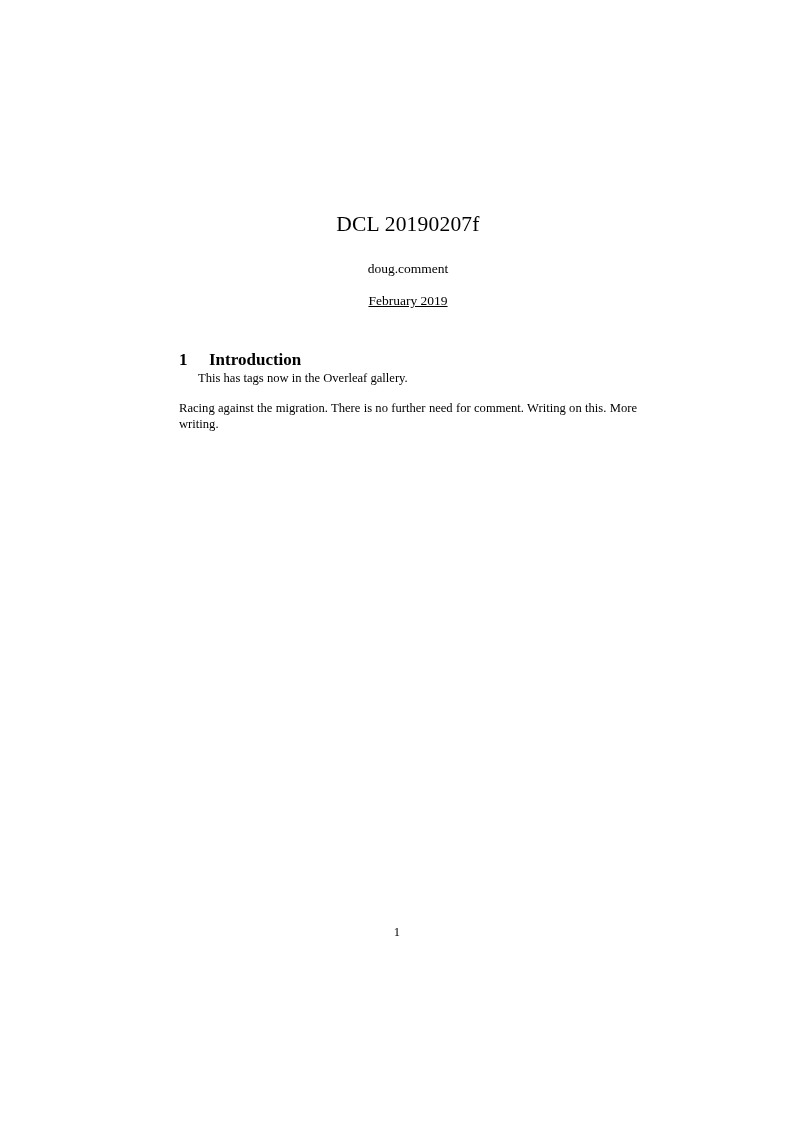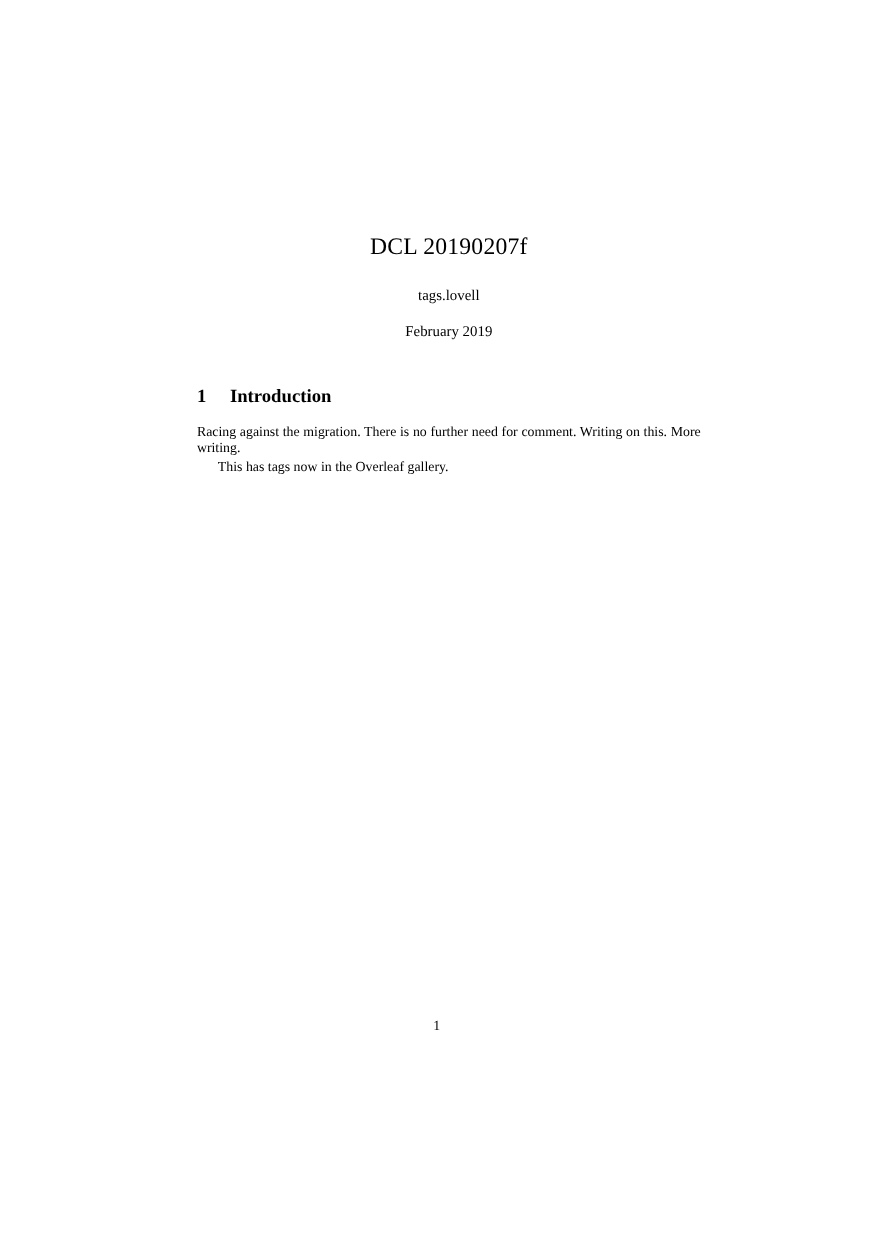--- a/index.html
+++ b/index.html
@@ -39,20 +39,21 @@
     margin: 0;
     padding-top: 24px;
     font-size: 13.5px;
     text-align: center;
   }
   .doc-date {
     margin: 0;
     padding-top: 16px;
     font-size: 13.5px;
     text-align: center;
+    text-decoration: underline;
   }
   .section-heading {
     margin: 0;
     padding-top: 41px;
     font-size: 17px;
     font-weight: bold;
     text-align: left;
     display: flex;
     align-items: baseline;
   }
@@ -82,29 +83,29 @@
   }
 </style>
 </head>
 <body>
 
 <div class="page">
   <div class="content">
 
     <h1 class="doc-title">DCL 20190207f</h1>
 
-    <p class="doc-author">tags.lovell</p>
+    <p class="doc-author">doug.comment</p>
 
     <p class="doc-date">February 2019</p>
 
     <h2 class="section-heading">
       <span class="section-number">1</span>
       <span>Introduction</span>
     </h2>
 
+    <p class="body-par indented">This has tags now in the Overleaf gallery.</p>
+
     <p class="body-par">Racing against the migration. There is no further need for comment. Writing on this. More writing.</p>
-
-    <p class="body-par indented">This has tags now in the Overleaf gallery.</p>
 
   </div>
 
   <div class="page-number">1</div>
 </div>
 
 </body></html>

